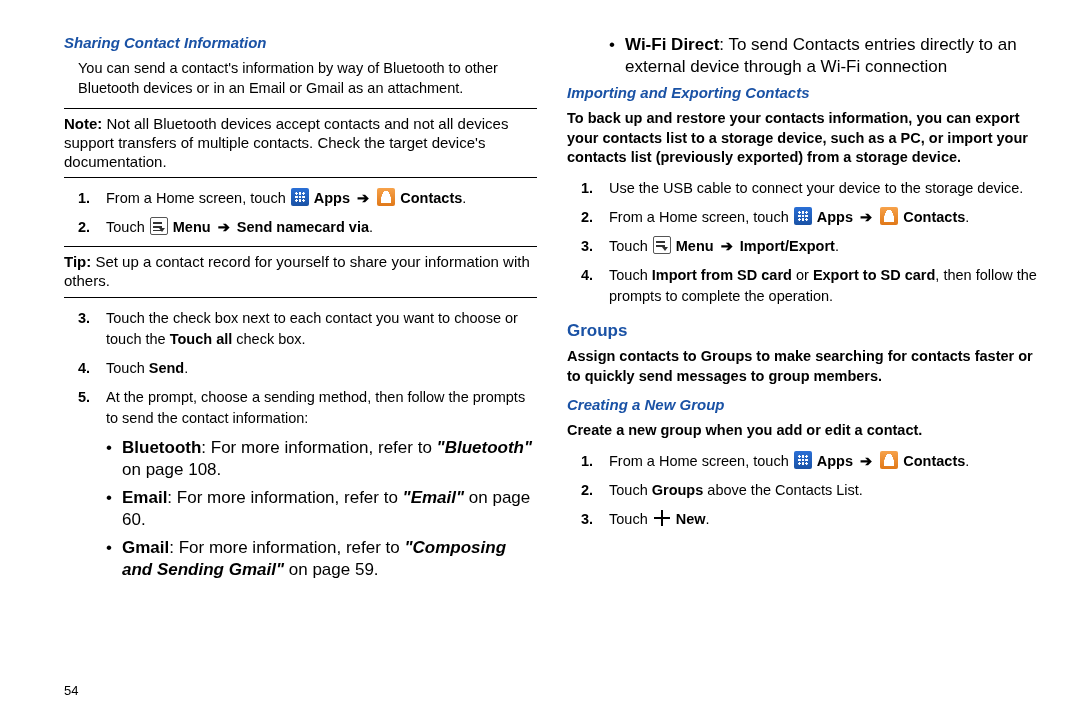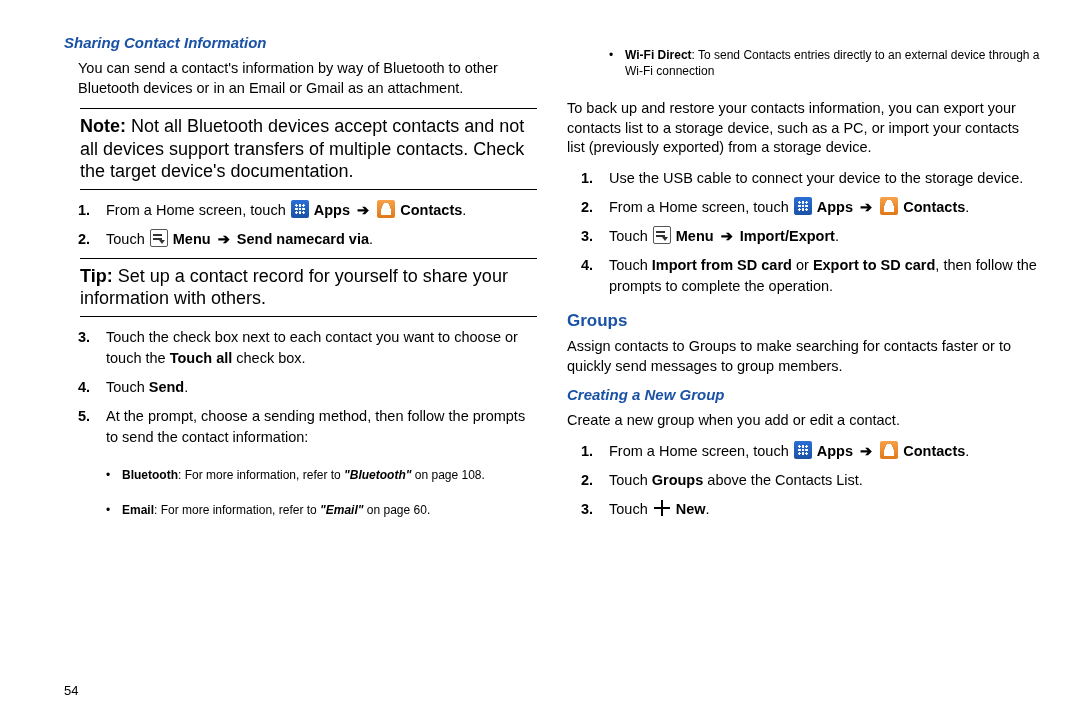--- a/index.html
+++ b/index.html
@@ -37,27 +37,28 @@
     font-size: 17px;
     margin: 14px 0 6px 0;
   }
   .para {
     margin: 0 0 10px 14px;
     line-height: 1.35;
   }
   .para2 {
     margin: 4px 0 10px 0;
     line-height: 1.35;
+    font-weight: bold;
   }
   .notebox {
     border-top: 1px solid #000;
     border-bottom: 1px solid #000;
     padding: 6px 0;
-    margin: 8px 0 10px 16px;
-    font-size: 18px;
+    margin: 8px 0 10px 0;
+    font-size: 15px;
     line-height: 1.25;
   }
   .notebox .label { font-weight: bold; }
   ol.steps {
     list-style: none;
     padding: 0;
     margin: 6px 0 6px 0;
     counter-reset: step var(--start, 0);
   }
   ol.steps > li {
@@ -75,22 +76,22 @@
     top: 0;
   }
   ul.bullets {
     list-style: none;
     padding: 0;
     margin: 4px 0 4px 42px;
   }
   ul.bullets > li {
     position: relative;
     padding-left: 16px;
-    margin: 20px 0;
-    font-size: 12px;
+    margin: 6px 0;
+    font-size: 17px;
     line-height: 1.3;
   }
   ul.bullets > li::before {
     content: "•";
     position: absolute;
     left: 0;
     top: 0;
   }
   .bold { font-weight: bold; }
   .ref { font-style: italic; font-weight: bold; }
@@ -227,32 +228,36 @@
       </li>
     </ol>
 
     <ul class="bullets">
       <li>
         <span class="bold">Bluetooth</span><span>: For more information, refer to </span><span class="ref">"Bluetooth"</span><span> on page 108.</span>
       </li>
       <li>
         <span class="bold">Email</span><span>: For more information, refer to </span><span class="ref">"Email"</span><span> on page 60.</span>
       </li>
+      <li>
+        <span class="bold">Gmail</span><span>: For more information, refer to </span><span class="ref">"Composing and Sending Gmail"</span><span> on page 59.</span>
+      </li>
     </ul>
 
   </div>
 
   <div class="col">
 
     <ul class="bullets" style="margin-left:42px; margin-top:0;">
       <li>
         <span class="bold">Wi-Fi Direct</span><span>: To send Contacts entries directly to an external device through a Wi-Fi connection</span>
       </li>
     </ul>
 
+    <div class="subhead">Importing and Exporting Contacts</div>
     <div class="para2">To back up and restore your contacts information, you can export your contacts list to a storage device, such as a PC, or import your contacts list (previously exported) from a storage device.</div>
 
     <ol class="steps" style="--start:0">
       <li><span>Use the USB cable to connect your device to the storage device.</span></li>
       <li>
         <span>From a Home screen, touch </span>
         <span class="icon icon-apps"></span>
         <span class="bold">Apps</span>
         <span class="arrow">➔</span>
         <span class="icon icon-contacts"></span>

